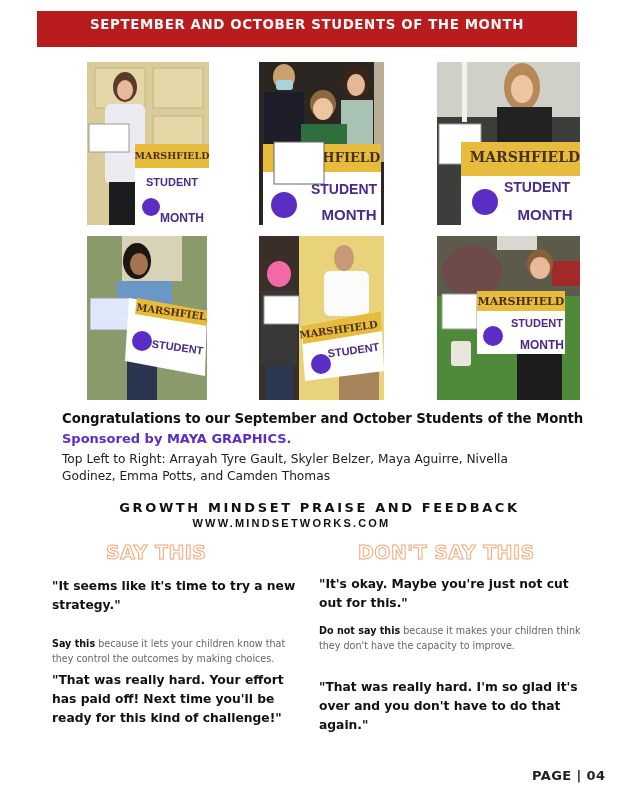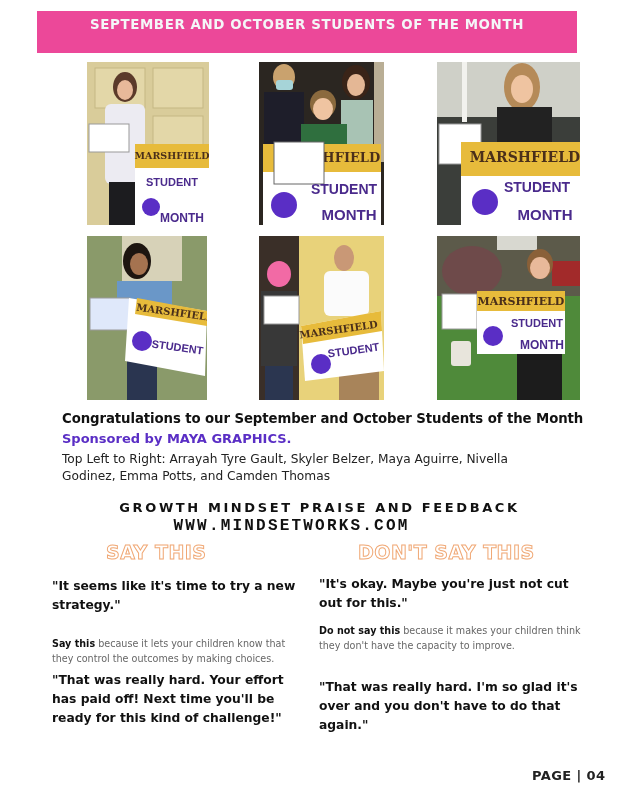--- a/index.html
+++ b/index.html
@@ -1,25 +1,25 @@
 <!DOCTYPE html>
 <html><head>
 <meta charset="utf-8">
 <style>
   html, body { margin:0; padding:0; background:#ffffff; }
   body { width:617px; height:800px; position:relative; overflow:hidden; font-family:"DejaVu Sans", "Liberation Sans", sans-serif; color:#111; }
-  .banner { position:absolute; left:37px; top:11px; width:540px; height:42px; background:#ec4899; }
+  .banner { position:absolute; left:37px; top:11px; width:540px; height:36px; background:#b91c1c; }
   .banner-title { position:absolute; left:0; right:0; top:6px; text-align:center; color:#f4f6f8; font-family:"DejaVu Sans", sans-serif; font-weight:bold; font-size:13.4px; letter-spacing:0.6px; }
   .photo { position:absolute; overflow:hidden;padding-left:25px; }
   .photo svg { display:block; width:100%; height:100%; }
   .congrats { position:absolute; left:62px; top:411px; font-family:"DejaVu Sans", sans-serif; font-weight:bold; font-size:13.3px; color:#111; letter-spacing:-0.1px; }
   .sponsor { position:absolute; left:62px; top:431px; font-family:"DejaVu Sans", sans-serif; font-weight:bold; font-size:13px; color:#5a2ec5; }
   .names { position:absolute; left:62px; top:451px; width:500px; font-family:"DejaVu Sans", sans-serif; font-size:12.2px; line-height:17px; color:#222; }
   .gm-title { position:absolute; left:0; width:617px; top:500px; text-align:center; font-family:"DejaVu Sans", sans-serif; font-weight:bold; font-size:13px; letter-spacing:2.6px; color:#111;margin-left:11px; }
-  .gm-url { position:absolute; left:0; width:583px; top:517px; text-align:center; font-family:Liberation Mono, monospace; font-weight:bold; font-size:16px; letter-spacing:2.2px; color:#111; }
+  .gm-url { position:absolute; left:0; width:583px; top:517px; text-align:center; font-family:Liberation Sans, sans-serif; font-weight:bold; font-size:11px; letter-spacing:2.2px; color:#111; }
   .outline-head { position:absolute; top:541px; font-family:"DejaVu Sans", sans-serif; font-weight:bold; font-size:19px; color:#ffffff; -webkit-text-stroke:1px #f0a875; letter-spacing:0.5px; }
   .col { position:absolute; width:245px; }
   .quote { font-family:"DejaVu Sans", sans-serif; font-weight:bold; font-size:12.3px; line-height:19px; color:#111; margin:0; }
   .expl { font-family:"DejaVu Sans", sans-serif; font-size:9.6px; line-height:15px; color:#666; margin:0; }
   .expl b { color:#111; }
   .page-num { position:absolute; left:532px; top:768px; font-family:"DejaVu Sans", sans-serif; font-weight:bold; font-size:13px; letter-spacing:0.4px; color:#222; }
 </style>
 </head>
 <body>
 

